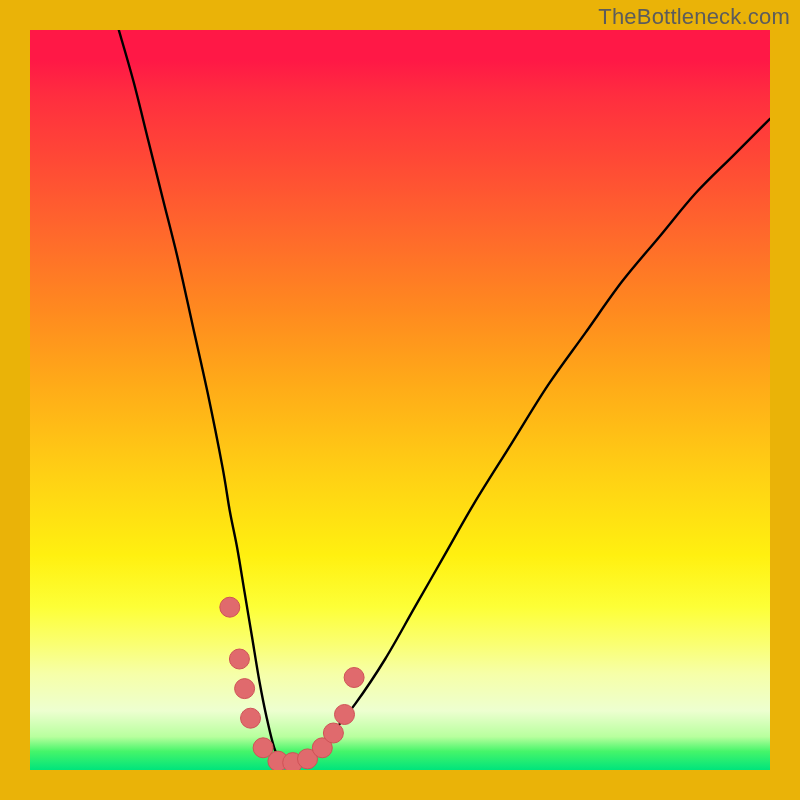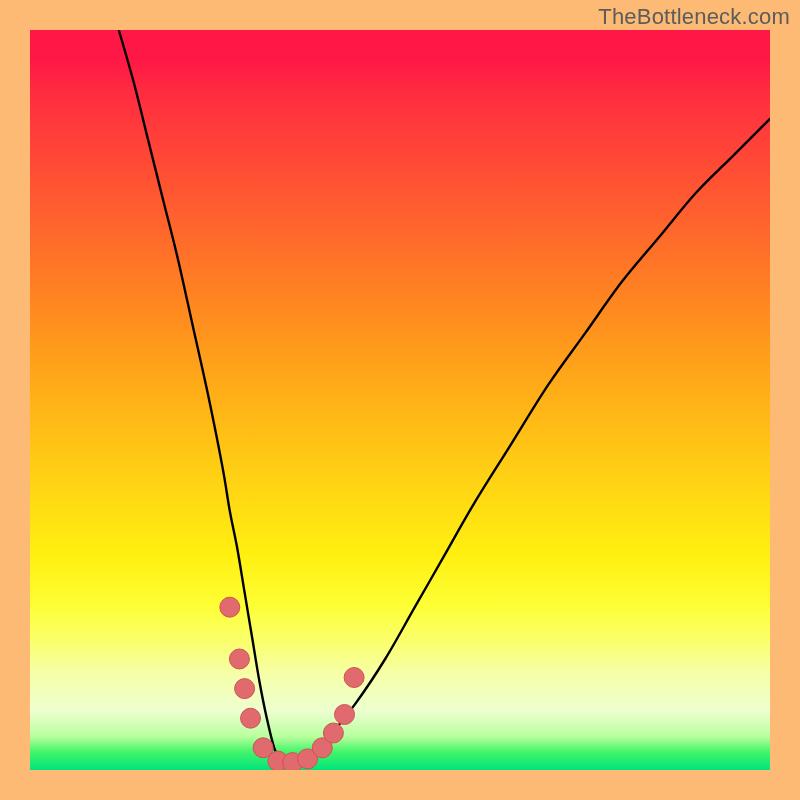--- a/index.html
+++ b/index.html
@@ -10,21 +10,21 @@
     overflow: hidden;
     background: #000;
     font-family: Arial, Helvetica, sans-serif;
   }
   .frame {
     position: absolute;
     left: 0;
     top: 0;
     width: 800px;
     height: 800px;
-    background: #fdba74;
+    background: #eab308;
   }
   .plot {
     position: absolute;
     left: 30px;
     top: 30px;
     width: 740px;
     height: 740px;
     overflow: hidden;
   }
   .grad {

